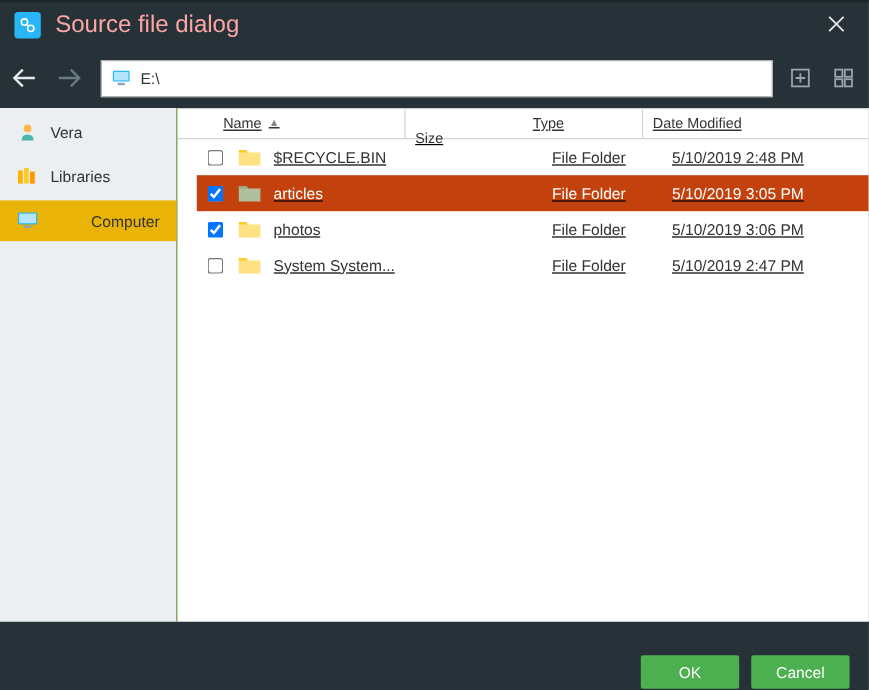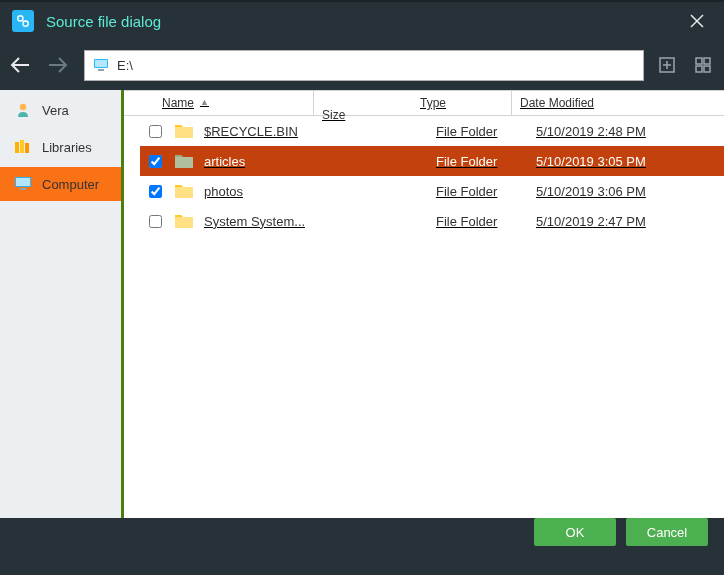--- a/index.html
+++ b/index.html
@@ -1,39 +1,39 @@
 <!DOCTYPE html>
 <html><head>
 <meta charset="utf-8">
 <style>
 * { box-sizing: border-box; margin: 0; padding: 0; font-family: "Segoe UI", Arial, sans-serif; }
 body { width: 724px; height: 575px; background: #263238; overflow: hidden; }
 
 .titlebar { height: 40px; background: #263238; display: flex; align-items: center; padding: 0 12px; border-top: 2px solid #1a2327; }
 .titlebar-icon { width: 22px; height: 22px; background: #29b6f6; border-radius: 3px; display: flex; align-items: center; justify-content: center; margin-right: 12px; }
 .titlebar-icon svg { width: 14px; height: 14px; }
-.titlebar-title { color: #5eead4; font-size: 15px; flex: 1; }
+.titlebar-title { color: #fca5a5; font-size: 20px; flex: 1; }
 .titlebar-close { color: #e8eaed; font-size: 20px; cursor: pointer; padding: 4px 8px; }
 
 .toolbar { height: 50px; background: #263238; display: flex; align-items: center; padding: 0 4px; gap: 6px; }
 .nav-btn { width: 32px; height: 32px; display: flex; align-items: center; justify-content: center; cursor: pointer; }
 .nav-btn svg { stroke-width: 2; fill: none; }
 .nav-back svg { stroke: #e8eaed; }
 .nav-fwd svg { stroke: #6b7a82; }
 .path-bar { flex: 1; height: 31px; background: #fff; margin: 0 4px; display: flex; align-items: center; padding: 0 8px; gap: 8px; border: 1px solid #b0b0b0;}
 .path-icon { width: 16px; height: 14px; }
 .path-text { font-size: 13px; color: #333; }
 .tb-icon { width: 26px; height: 26px; display: flex; align-items: center; justify-content: center; cursor: pointer; margin-right: 4px; }
 .tb-icon svg { stroke: #9aa5ab; fill: none; stroke-width: 1.5; }
 
 .content { display: flex; height: 428px; background: #fff; }
 
-.sidebar { width: 124px; background: #eceff1; border-right: 3px solid #4d7c0f; }
+.sidebar { width: 148px; background: #eceff1; border-right: 1px solid #4d7c0f; }
 .side-item { height: 34px; display: flex; align-items: center; padding: 0 14px; gap: 10px; font-size: 13px; color: #333; cursor: pointer; margin-top: 3px;}
-.side-item.selected { background: #f97316; }
+.side-item.selected { background: #eab308; justify-content: space-between; }
 .side-icon { width: 18px; height: 16px; display: flex; align-items: center; justify-content: center; }
 
 .filelist { flex: 1; background: #fff; overflow: hidden; text-decoration: underline; }
 .header-row { height: 26px; display: flex; border-top: 1px solid #d0d4d7; border-bottom: 1px solid #d0d4d7; }
 .hcell { border-right: 1px solid #d0d4d7; display: flex; align-items: center; padding: 0 8px; font-size: 12px; color: #333; position: relative; }
 .hcell-chk { width: 30px; border-right: none; }
 .hcell-name { width: 160px; }
 .hcell-size { width: 98px; margin-top: 24px; }
 .hcell-type { width: 100px; }
 .hcell-date { flex: 1; border-right: none; }
@@ -44,21 +44,21 @@
 .cell-chk { width: 30px; display: flex; align-items: center; justify-content: center; }
 .cell-chk input { width: 13px; height: 13px; }
 .cell-name { width: 160px; display: flex; align-items: center; gap: 10px; padding-left: 4px; }
 .folder-ico { width: 20px; height: 18px; }
 .row.selected .cell-name, .row.selected .cell-type, .row.selected .cell-date { color: #fff; }
 .cell-size { width: 98px; padding-left: 8px; }
 .cell-type { width: 100px; padding-left: 8px; }
 .cell-date { flex: 1; padding-left: 8px; }
 .name-text { white-space: nowrap; overflow: hidden; text-overflow: ellipsis; max-width: 120px; }
 
-.footer { height: 56px; background: #263238; display: flex; align-items: flex-start; justify-content: flex-end; padding: 0 16px; gap: 10px; }
+.footer { height: 56px; background: #263238; display: flex; align-items: flex-end; justify-content: flex-end; padding: 0 16px; gap: 10px; }
 .btn { width: 82px; height: 28px; border: none; border-radius: 2px; color: #fff; font-size: 13px; cursor: pointer; }
 .btn.primary { background: #4caf50; }
 .btn.secondary { background: #4caf50; }
 </style>
 </head>
 <body>
 
 <div class="titlebar">
   <div class="titlebar-icon">
     <svg viewBox="0 0 16 16">

